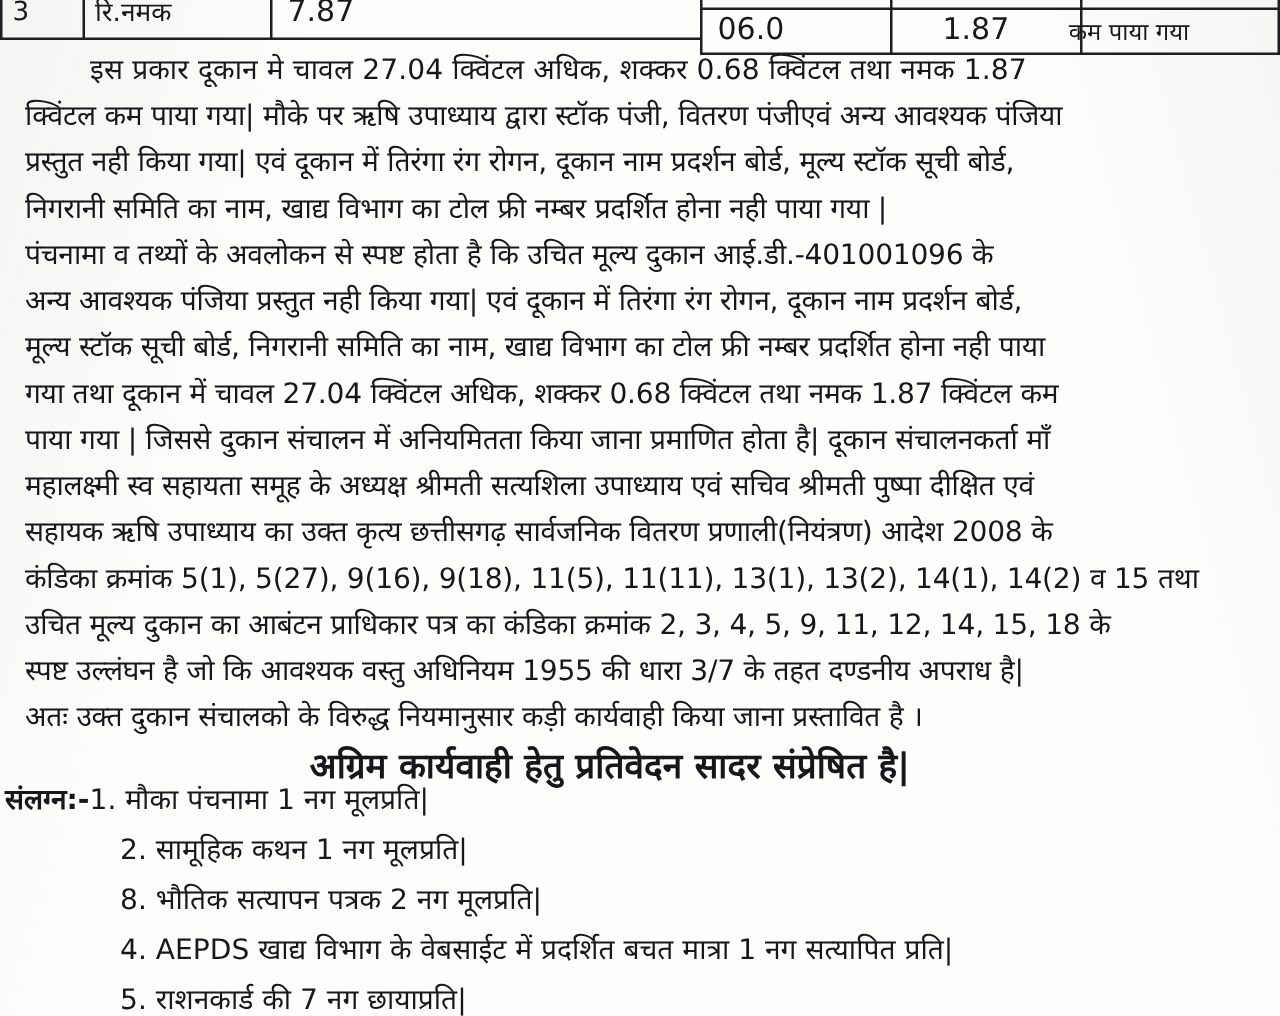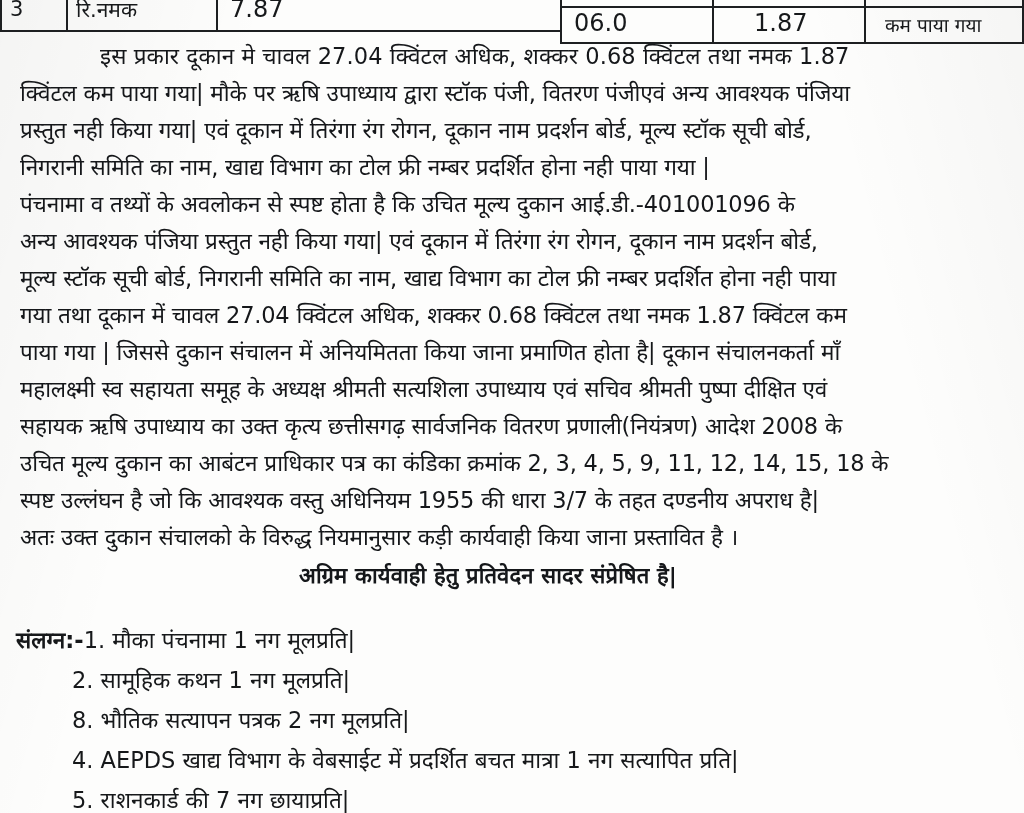--- a/index.html
+++ b/index.html
@@ -85,55 +85,55 @@
   .line {
     position: relative;
     font-family: "DejaVu Sans", sans-serif;
     font-size: 22.5px;
     line-height: 37px;
     letter-spacing: 0.1px;
     color: #15171a;
     white-space: nowrap;
     padding-left: 20px;
   }
-  .line.indent-first { padding-left: 100px; }
+  .line.indent-first { padding-left: 72px; }
   .line.tight { letter-spacing: -0.2px; }
 
   .center-head {
     text-align: center;
     font-weight: bold;
-    font-size: 22px;
+    font-size: 28px;
     line-height: 40px;
     padding-left: 0;
     padding-right: 48px;
   }
 
   
   .enclosures {
     position: absolute;
     left: 0;
     top: 620px;
     width: 1024px;
   }
   .enc-head-row {
     position: relative;
     font-size: 22.5px;
     line-height: 38px;
     white-space: nowrap;
-    padding-left: 16px;
+    padding-left: 4px;
   }
   .enc-label {
     font-weight: bold;
   }
   .enc-item {
     position: relative;
     font-size: 22.5px;
     line-height: 40px;
     white-space: nowrap;
-    padding-left: 72px;
+    padding-left: 96px;
   }
   .enc-item.first { padding-left: 0; display: inline; }
 </style>
 </head>
 <body>
 
 <div class="page">
 
   <div class="table-frag">
     <div class="tf-row">
@@ -150,36 +150,37 @@
       <div class="tf-line-v" style="left:712px; height:60px;"></div>
       <div class="tf-line-v" style="left:864px; height:60px;"></div>
       <div class="tf-line-v" style="left:1022px; height:60px;"></div>
 
       <div class="tf-cell" style="left:2px; width:64px;">3</div>
       <div class="tf-cell" style="left:68px; width:148px;">रि.नमक</div>
       <div class="tf-cell" style="left:222px; width:338px; font-size:24px;">7.87</div>
       <div class="tf-cell" style="left:566px; width:146px; top:14px; font-size:24px;">06.0</div>
       <div class="tf-cell" style="left:718px; width:146px; top:14px; font-size:24px;margin-left:28px;">1.87</div>
       <div class="tf-cell tf-sub" style="left:868px; width:152px; top:-16px;">गया</div>
-      <div class="tf-cell tf-sub" style="left:866px; width:158px; top:16px;padding-left:19px;">कम पाया गया</div>
+      <div class="tf-cell tf-sub" style="left:836px; width:158px; top:16px;padding-left:19px;">कम पाया गया</div>
     </div>
   </div>
 
   <div class="body-text">
     <div class="line indent-first">इस प्रकार दूकान मे चावल 27.04 क्विंटल अधिक, शक्कर 0.68 क्विंटल तथा नमक 1.87</div>
     <div class="line tight">क्विंटल कम पाया गया| मौके पर ऋषि उपाध्याय द्वारा स्टॉक पंजी, वितरण पंजीएवं अन्य आवश्यक पंजिया</div>
     <div class="line tight">प्रस्तुत नही किया गया| एवं दूकान में तिरंगा रंग रोगन, दूकान नाम प्रदर्शन बोर्ड, मूल्य स्टॉक सूची बोर्ड,</div>
     <div class="line tight">निगरानी समिति का नाम, खाद्य विभाग का टोल फ्री नम्बर प्रदर्शित होना नही पाया गया |</div>
     <div class="line tight">पंचनामा व तथ्यों के अवलोकन से स्पष्ट होता है कि उचित मूल्य दुकान आई.डी.-401001096 के</div>
     <div class="line tight">अन्य आवश्यक पंजिया प्रस्तुत नही किया गया| एवं दूकान में तिरंगा रंग रोगन, दूकान नाम प्रदर्शन बोर्ड,</div>
     <div class="line tight">मूल्य स्टॉक सूची बोर्ड, निगरानी समिति का नाम, खाद्य विभाग का टोल फ्री नम्बर प्रदर्शित होना नही पाया</div>
     <div class="line tight">गया तथा दूकान में चावल 27.04 क्विंटल अधिक, शक्कर 0.68 क्विंटल तथा नमक 1.87 क्विंटल कम</div>
     <div class="line tight">पाया गया | जिससे दुकान संचालन में अनियमितता किया जाना प्रमाणित होता है| दूकान संचालनकर्ता माँ</div>
     <div class="line tight">महालक्ष्मी स्व सहायता समूह के अध्यक्ष श्रीमती सत्यशिला उपाध्याय एवं सचिव श्रीमती पुष्पा दीक्षित एवं</div>
     <div class="line tight">सहायक ऋषि उपाध्याय का उक्त कृत्य छत्तीसगढ़ सार्वजनिक वितरण प्रणाली(नियंत्रण) आदेश 2008 के</div>
+    <div class="line tight">कंडिका क्रमांक 5(1), 5(27), 9(16),  9(18), 11(5), 11(11), 13(1), 13(2), 14(1), 14(2) व 15 तथा</div>
     <div class="line tight">उचित मूल्य दुकान का आबंटन प्राधिकार पत्र का कंडिका क्रमांक 2, 3, 4, 5,  9, 11, 12, 14, 15, 18 के</div>
     <div class="line tight">स्पष्ट उल्लंघन है जो कि आवश्यक वस्तु अधिनियम 1955 की धारा 3/7 के तहत दण्डनीय अपराध है|</div>
     <div class="line tight">अतः उक्त दुकान संचालको के विरुद्ध नियमानुसार कड़ी कार्यवाही किया जाना प्रस्तावित है ।</div>
     <div class="line center-head">अग्रिम कार्यवाही हेतु प्रतिवेदन सादर संप्रेषित है|</div>
   </div>
 
   <div class="enclosures">
     <div class="enc-head-row">
       <span class="enc-label">संलग्न:-</span><span class="enc-item first">1. मौका पंचनामा 1 नग मूलप्रति|</span>
     </div>

